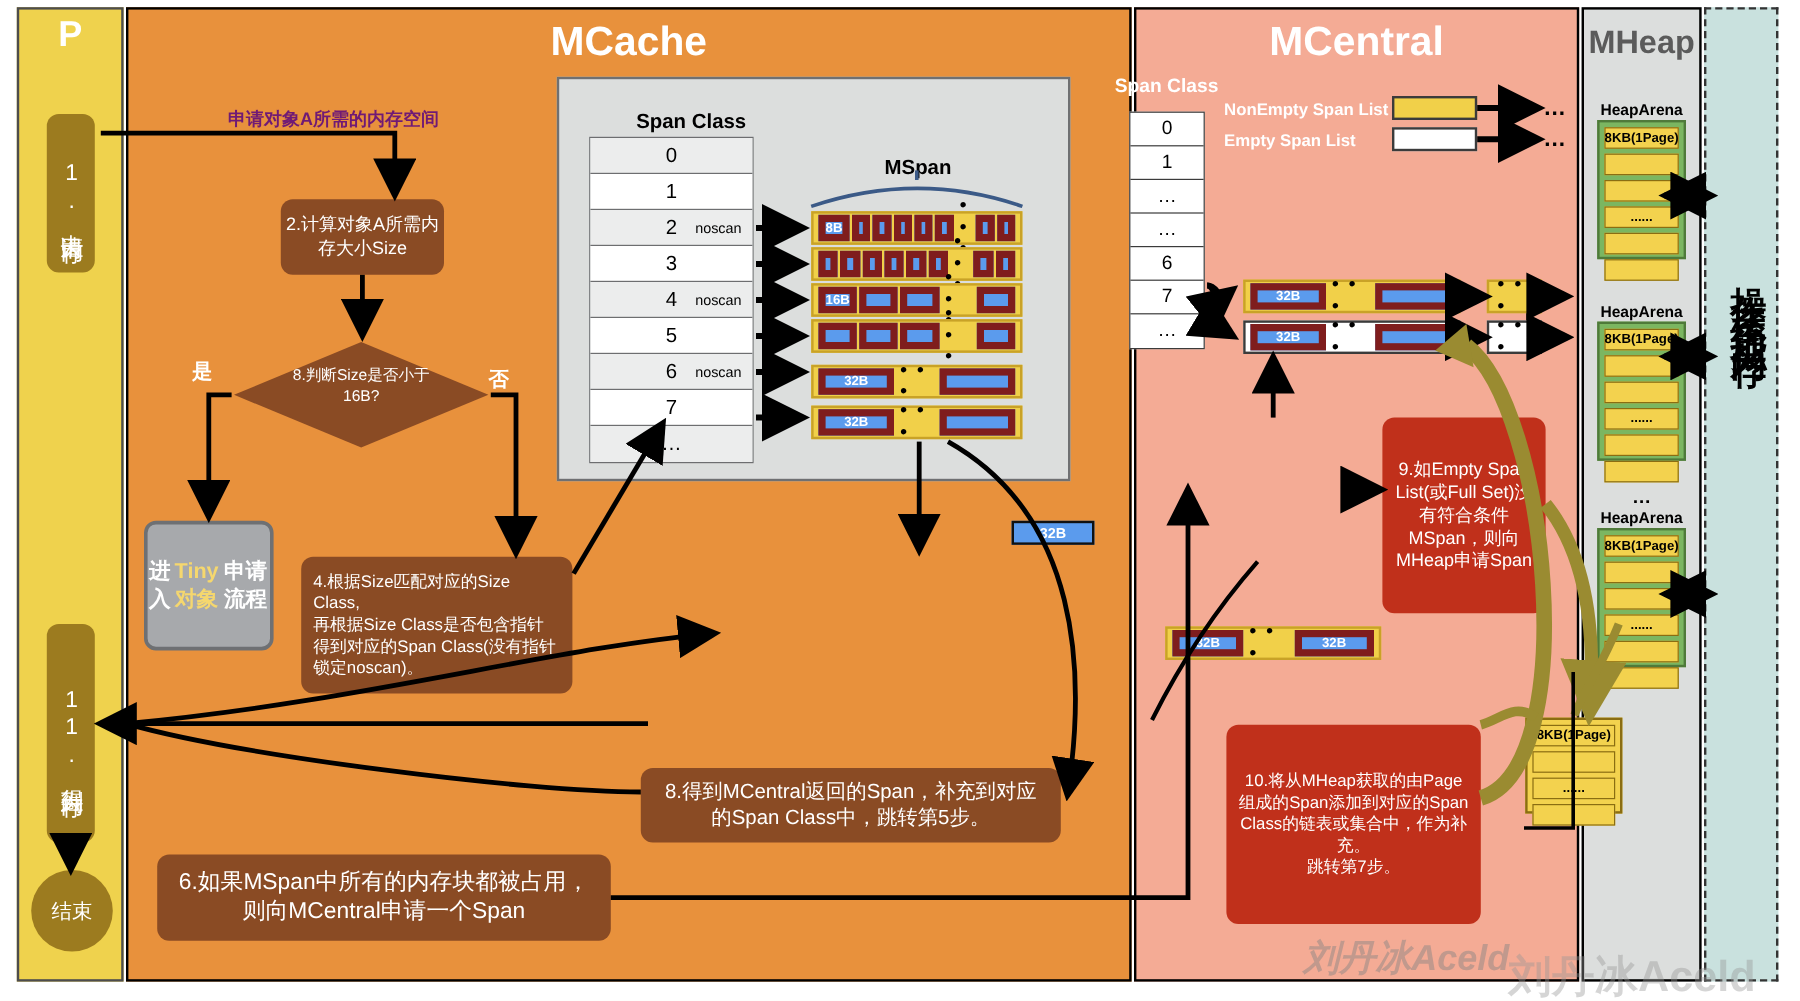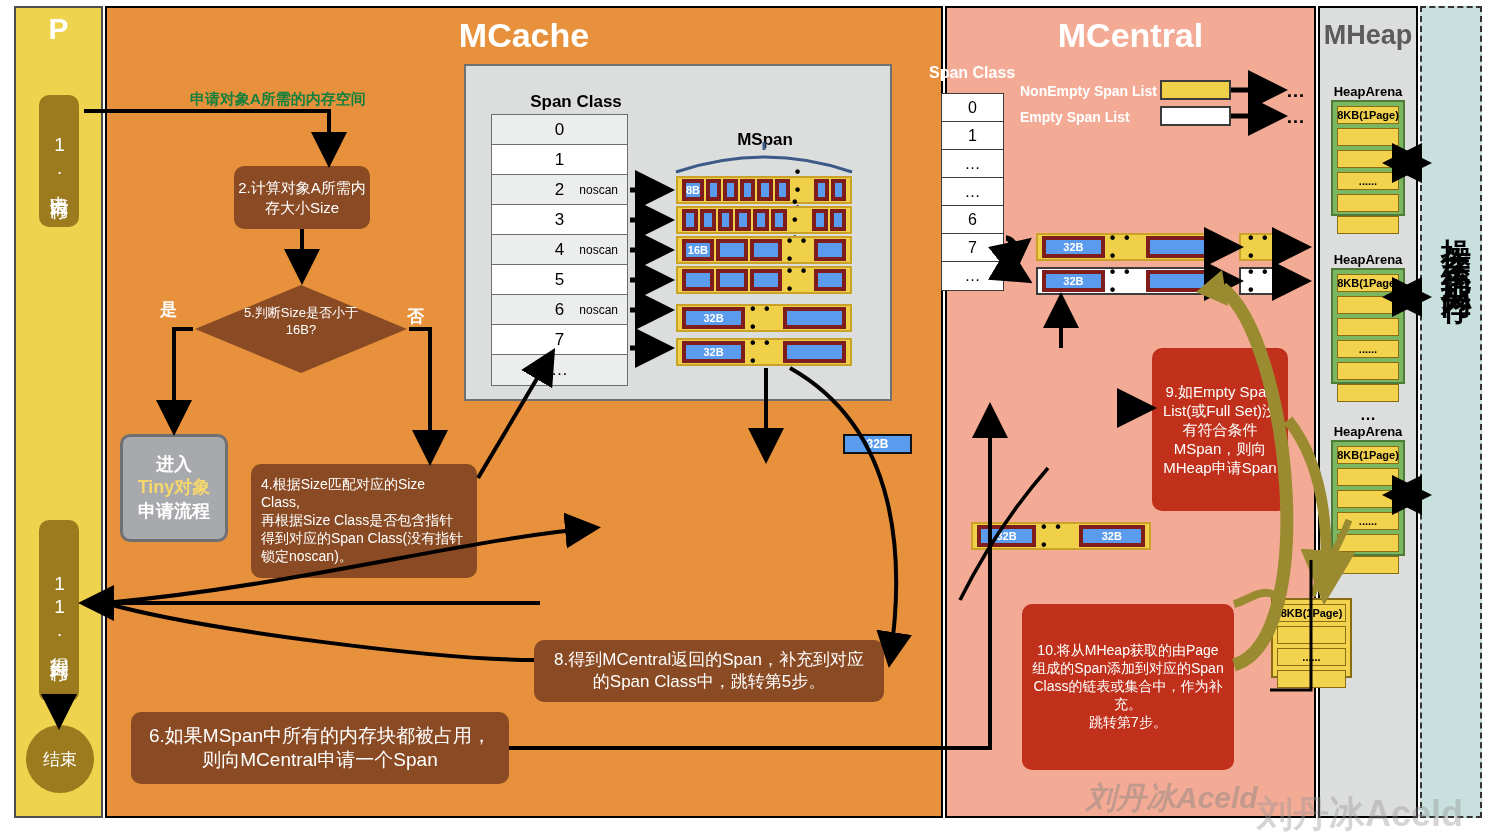--- a/index.html
+++ b/index.html
@@ -40,21 +40,21 @@
 
   .vtext { writing-mode:vertical-rl; text-orientation:upright; letter-spacing:2px; }
 
   .circle {
     position:absolute; border-radius:50%;
     background:#9c7b1f; color:#fff;
     display:flex; align-items:center; justify-content:center; font-size:17px;
   }
 
   .label { position:absolute; color:#fff; font-weight:bold; }
-  .blabel { position:absolute; color:#15803d; font-weight:bold; }
+  .blabel { position:absolute; color:#701a75; font-weight:bold; }
 
   
   #mcache-card { position:absolute; left:464px; top:64px; width:428px; height:337px; background:#dcdedd; border:2px solid #6f7072; }
   #sc-head { position:absolute; left:516px; top:92px; width:120px; text-align:center; font-size:17px; font-weight:bold; color:#000; }
   #mspan-head { position:absolute; left:700px; top:130px; width:130px; text-align:center; font-size:17px; font-weight:bold; color:#000; }
 
   #sc-table { position:absolute; left:491px; top:114px; width:137px; border:1px solid #6d6e70; }
   #sc-table .row {
     position:relative; height:30px; border-bottom:1px solid #6d6e70;
     display:flex; align-items:center; justify-content:center;
@@ -62,21 +62,21 @@
   }
   #sc-table .row:last-child { border-bottom:none; }
   #sc-table .row.shaded { background:#eceded; }
   #sc-table .row .ns { position:absolute; right:9px; font-size:12px; font-weight:normal;margin-left:47px; }
 
   
   .span-strip {
     position:absolute; background:#f1d049; border:2px solid #c9a227;
     display:flex; align-items:center; padding:0 4px; gap:2px;
   }
-  .obj { background:#5b9bed; border:4px solid #7f1d1d; height:22px; color:#fff;
+  .obj { background:#5b9bed; border:6px solid #7f1d1d; height:22px; color:#fff;
          font-size:11px; font-weight:bold; display:flex; align-items:center; justify-content:center; }
   .dots { color:#000; font-weight:bold; font-size:16px; letter-spacing:2px; padding:0 3px; }
 
   
   #mc-sc-head { position:absolute; left:929px; top:64px; font-size:16px; font-weight:bold; color:#fff; }
   #mc-table { position:absolute; left:941px; top:93px; width:63px; border:1px solid #3b3b3b; background:#fff; }
   #mc-table .row { height:28px; border-bottom:1px solid #3b3b3b; display:flex; align-items:center; justify-content:center; font-size:16px; color:#000; }
   #mc-table .row:last-child { border-bottom:none; }
 
   .listbox { position:absolute; border:2px solid #3b3b3b; }
@@ -123,27 +123,27 @@
   <div class="circle" style="left:26px; top:725px; width:68px; height:68px;">结束</div>
 
   <div class="blabel" style="left:190px; top:90px; font-size:15px;">申请对象A所需的内存空间</div>
 
   <div class="rbox brown" style="left:234px; top:166px; width:136px; height:63px; font-size:15px; padding:4px 4px;">2.计算对象A所需内存大小Size</div>
 
   <div style="position:absolute; left:193px; top:283px; width:216px; height:92px;">
     <svg width="216" height="92" style="position:absolute;left:0;top:0;">
       <polygon points="108,2 214,46 108,90 2,46" fill="#8a4b24"></polygon>
     </svg>
-    <div style="position:absolute; left:45px; top:22px; width:126px; text-align:center; color:#fff; font-size:13px; line-height:1.3;">5.判断Size是否小于16B?</div>
+    <div style="position:absolute; left:45px; top:22px; width:126px; text-align:center; color:#fff; font-size:13px; line-height:1.3;">8.判断Size是否小于16B?</div>
   </div>
 
   <div class="blabel" style="left:160px; top:298px; font-size:17px; color:#fff;">是</div>
   <div class="blabel" style="left:407px; top:305px; font-size:17px; color:#fff;">否</div>
 
-  <div class="rbox grey" style="left:120px; top:434px; width:108px; height:108px; flex-direction:column; font-size:18px; font-weight:bold;">
+  <div class="rbox grey" style="left:120px; top:434px; width:108px; height:108px; flex-direction:row; font-size:18px; font-weight:bold;">
     <span>进入</span>
     <span style="color:#f5d76e;">Tiny对象</span>
     <span>申请流程</span>
   </div>
 
   <div class="rbox brown" style="left:251px; top:464px; width:226px; height:114px; font-size:14px; padding:6px 10px; text-align:left; justify-content:flex-start; white-space:pre-line;">4.根据Size匹配对应的Size Class,
 再根据Size Class是否包含指针得到对应的Span Class(没有指针锁定noscan)。</div>
 
 
   <div class="rbox brown" style="left:131px; top:712px; width:378px; height:72px; font-size:19px; padding:4px 12px;">6.如果MSpan中所有的内存块都被占用，则向MCentral申请一个Span</div>

